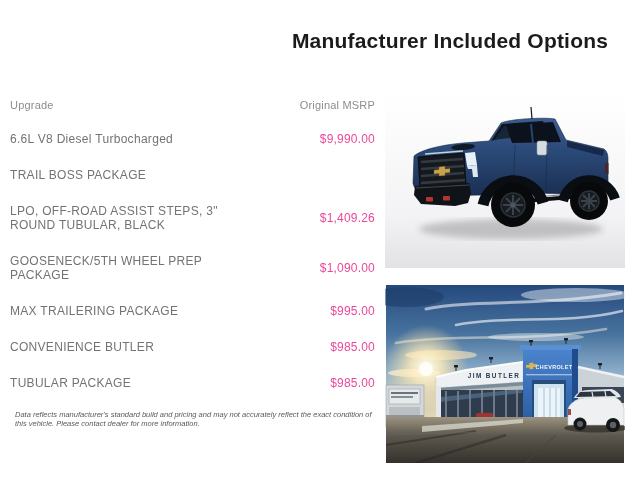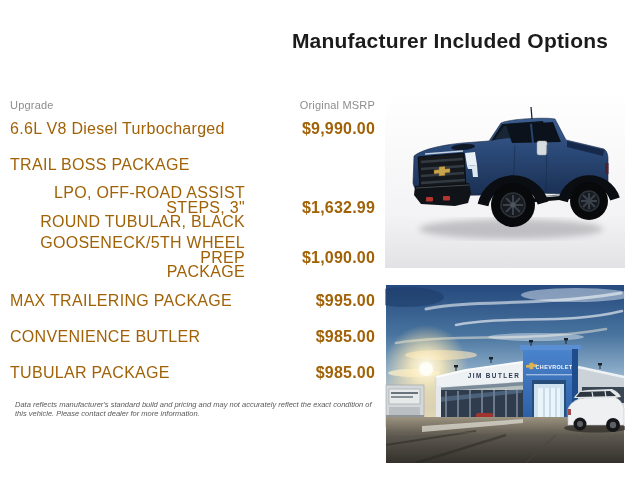--- a/index.html
+++ b/index.html
@@ -8,32 +8,32 @@
     font-family:"Liberation Sans",sans-serif;overflow:hidden;
   }
   .title{
     position:absolute;left:262px;top:28px;width:376px;margin:0;
     text-align:center;font-size:21px;font-weight:bold;color:#1b1b1b;
     letter-spacing:.2px;line-height:26px;
   }
   .options{position:absolute;left:10px;top:99px;width:365px;}
   .thead{
     display:flex;justify-content:space-between;align-items:baseline;
-    color:#8d8d8d;font-size:11px;letter-spacing:.2px;
+    color:#8d8d8d;font-size:11px;margin-bottom:10px;letter-spacing:.2px;
   }
   .row{
     display:flex;justify-content:space-between;align-items:center;
     min-height:36px;
   }
   .row.tall{min-height:50px;}
   .lbl{
-    font-size:16px;color:#a16207;max-width:235px;white-space:pre-line;
-    line-height:14.5px;letter-spacing:.3px;text-align:right;
-  }
-  .price{font-size:16px;font-weight:bold;color:#a16207;letter-spacing:.2px;}
+    font-size:12px;color:#737373;max-width:235px;white-space:pre-line;
+    line-height:14.5px;letter-spacing:.3px;
+  }
+  .price{font-size:12px;font-weight:normal;color:#ec4899;letter-spacing:.2px;}
   .disclaimer{
     margin:9px 5px 0;font-size:7.5px;font-style:italic;color:#595959;
     line-height:9px;width:370px;
   }
   .photos{position:absolute;left:385px;top:93px;width:240px;}
   .photo{display:block;width:240px;}
   .photo svg{display:block;}
   .photo.dealer{margin-top:17px;}
 </style>
 </head>
@@ -52,21 +52,21 @@
     <div class="row">
       <span class="lbl">6.6L V8 Diesel Turbocharged</span>
       <span class="price">$9,990.00</span>
     </div>
     <div class="row">
       <span class="lbl">TRAIL BOSS PACKAGE</span>
     </div>
     <div class="row tall">
       <span class="lbl">LPO, OFF-ROAD ASSIST STEPS, 3"
 ROUND TUBULAR, BLACK</span>
-      <span class="price">$1,632.99</span>
+      <span class="price">$1,409.26</span>
     </div>
     <div class="row tall">
       <span class="lbl">GOOSENECK/5TH WHEEL PREP
 PACKAGE</span>
       <span class="price">$1,090.00</span>
     </div>
     <div class="row">
       <span class="lbl">MAX TRAILERING PACKAGE</span>
       <span class="price">$995.00</span>
     </div>

